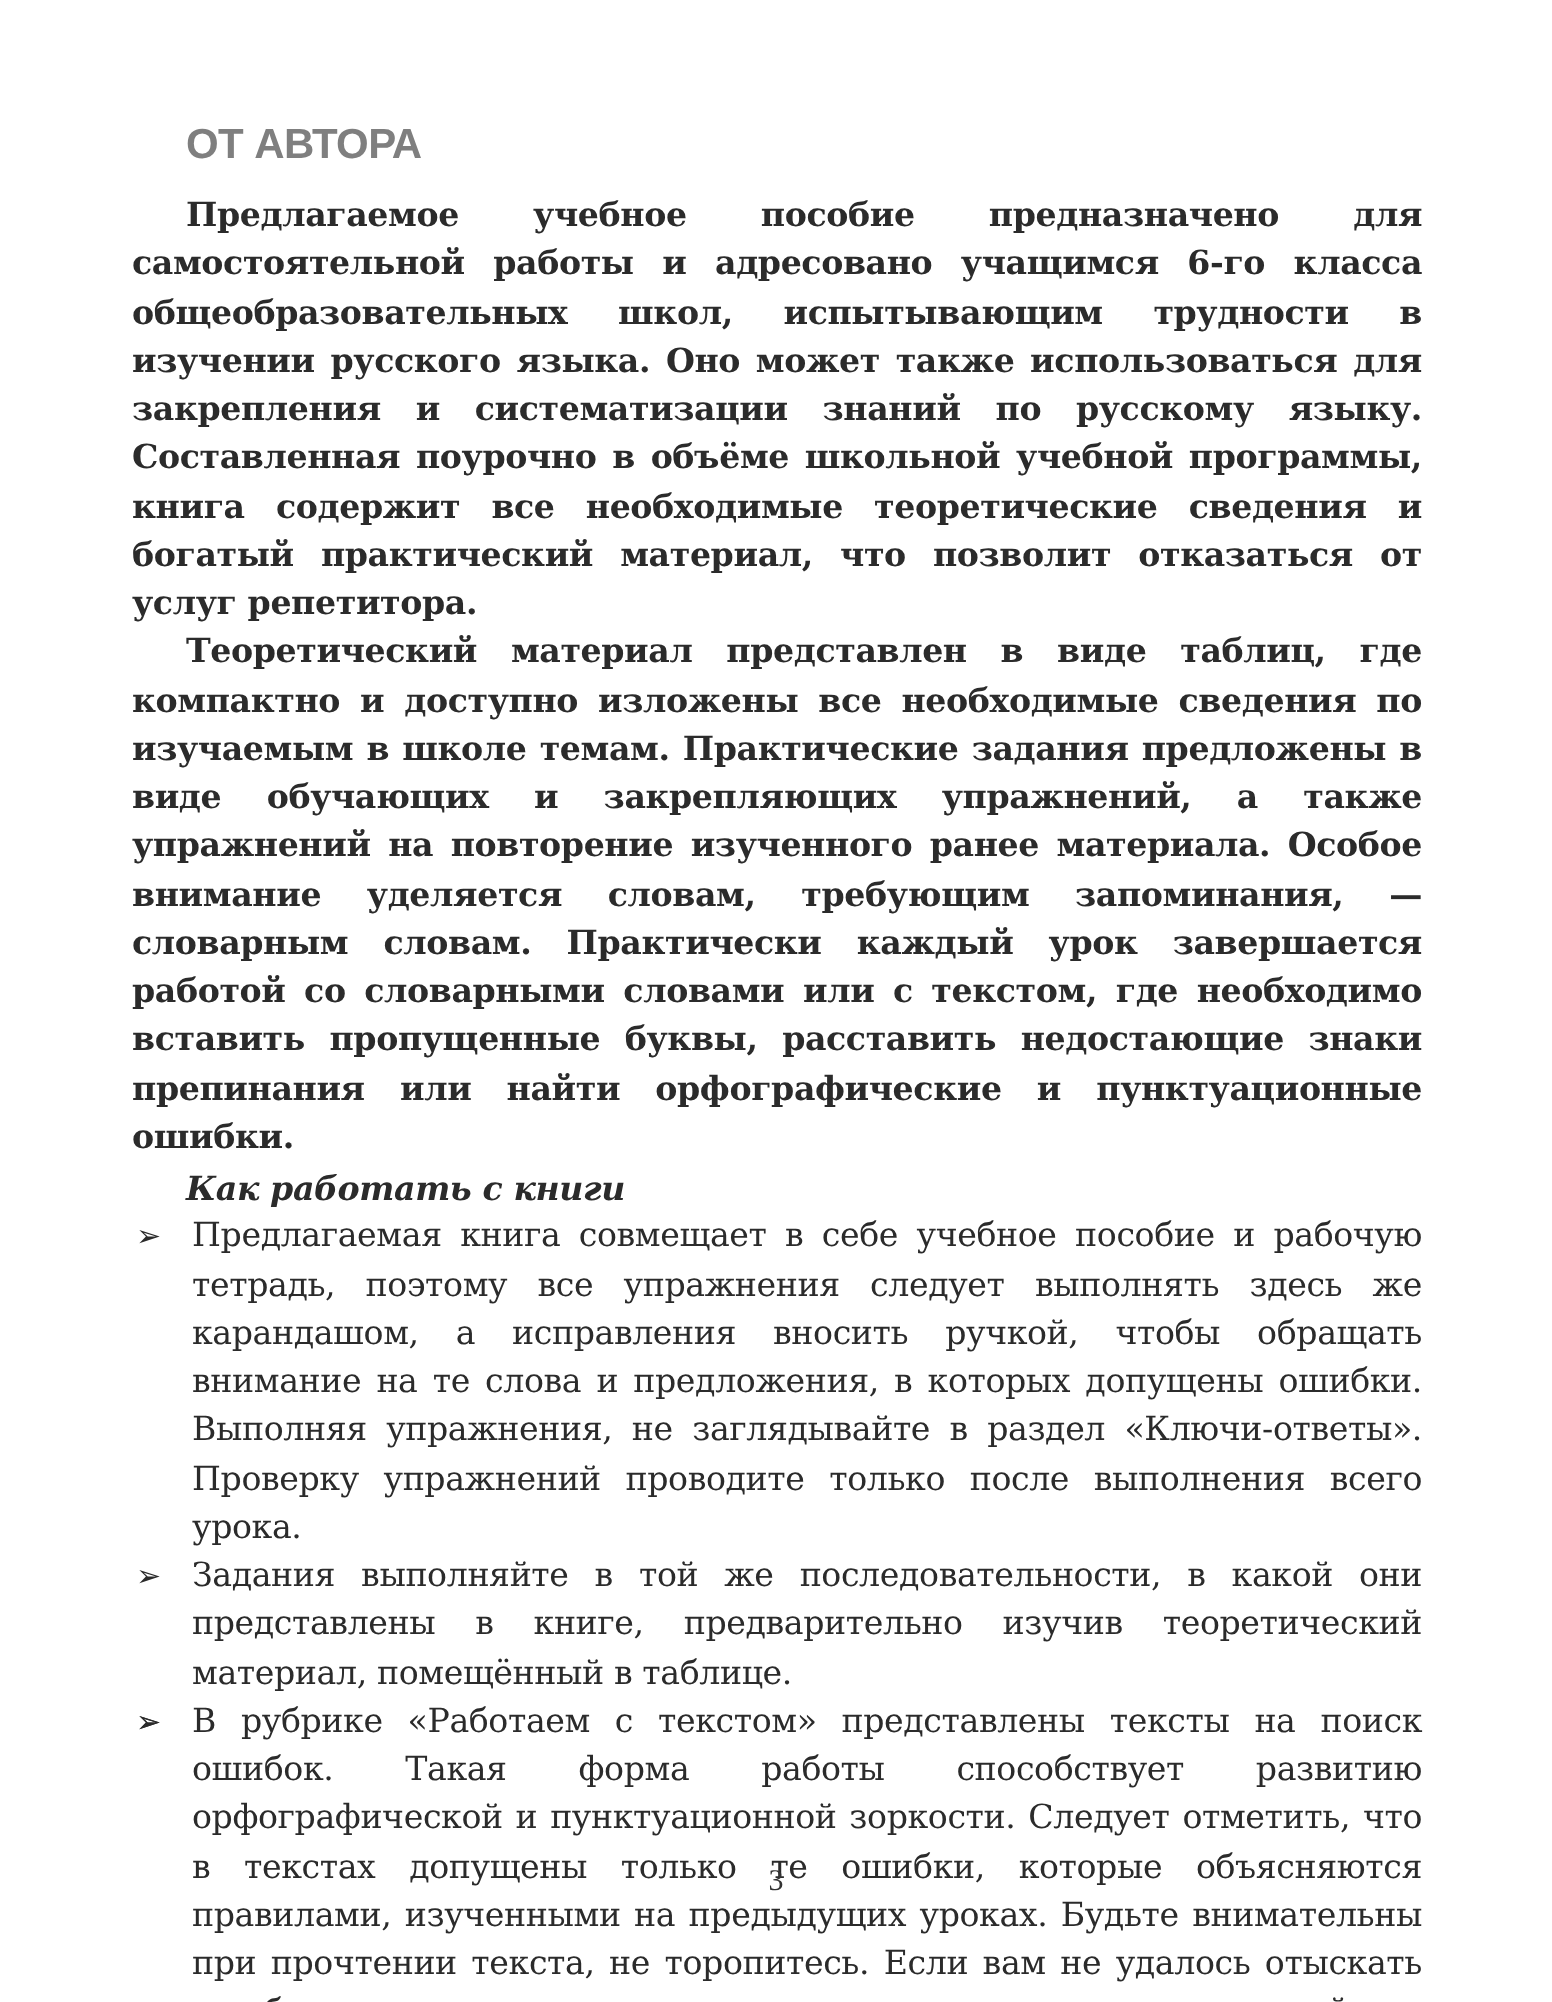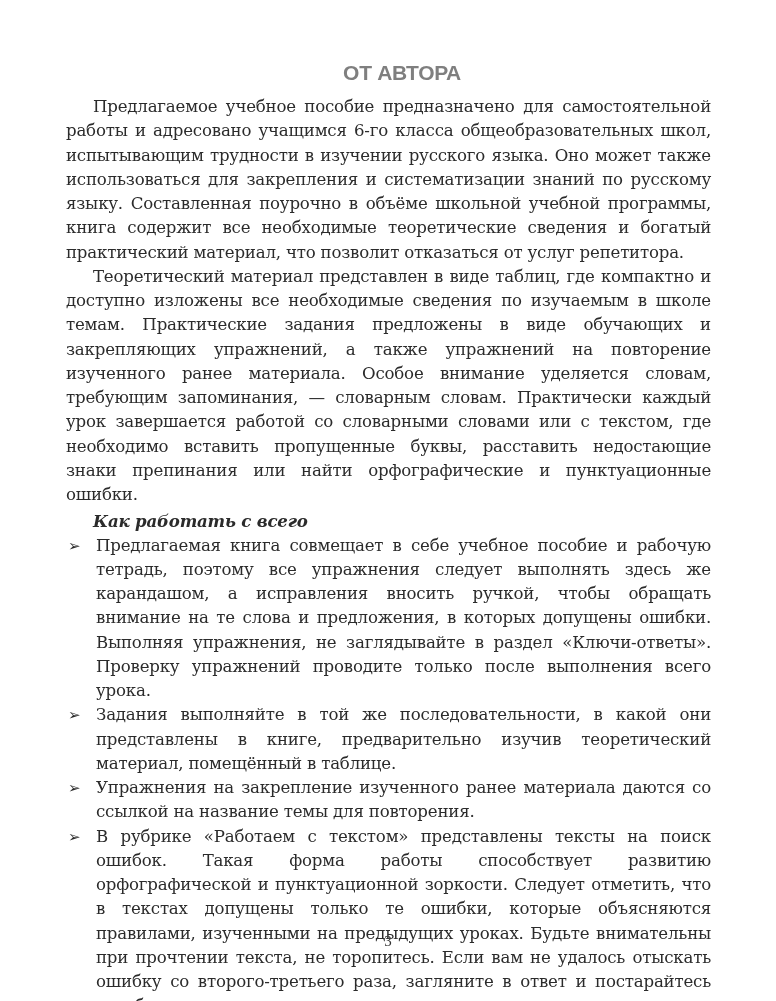--- a/index.html
+++ b/index.html
@@ -6,23 +6,23 @@
     body { width: 776px; height: 1001px; position: relative; overflow: hidden; }
     .page {
       position: absolute; left: 66px; top: 60px; width: 645px;
       font-family: "DejaVu Serif", "Liberation Serif", serif;
       font-size: 16.6px; line-height: 24.25px; color: #2b2b2b;
       letter-spacing: -0.2px;
     }
     .heading {
       font-family: "Liberation Sans", "DejaVu Sans", sans-serif;
       font-weight: bold; font-size: 21px; color: #7f7f7f;
-      margin: 0 0 9px 27px; line-height: 26px; letter-spacing: -0.3px; text-align: center;
+      margin: 0 0 9px 27px; line-height: 26px; letter-spacing: -0.3px;
     }
-    .para { margin: 0; text-indent: 27px; text-align: justify; }
+    .para { margin: 0; text-indent: 27px; text-align: justify; font-weight: bold; }
     .subhead {
       margin: 2px 0 0 27px; font-style: italic; font-weight: bold;
     }
     .bullets { list-style: none; margin: 0; padding: 0; }
     .bullet { position: relative; padding-left: 30px; text-align: justify; }
     .bullet .arrow {
       position: absolute; left: 2px; top: 0; font-family: "DejaVu Sans", sans-serif;
       font-size: 15px; color: #2b2b2b;
     }
     .page-number {
@@ -32,34 +32,33 @@
   </style>
 </head>
 <body>
 
 <div class="page">
   <h1 class="heading">ОТ АВТОРА</h1>
 
   <p class="para">Предлагаемое учебное пособие предназначено для самостоятельной работы и адресовано учащимся 6-го класса общеобразовательных школ, испытывающим трудности в изучении русского языка. Оно может также использоваться для закрепления и систематизации знаний по русскому языку. Составленная поурочно в объёме школьной учебной программы, книга содержит все необходимые теоретические сведения и богатый практический материал, что позволит отказаться от услуг репетитора.</p>
   <p class="para">Теоретический материал представлен в виде таблиц, где компактно и доступно изложены все необходимые сведения по изучаемым в школе темам. Практические задания предложены в виде обучающих и закрепляющих упражнений, а также упражнений на повторение изученного ранее материала. Особое внимание уделяется словам, требующим запоминания, — словарным словам. Практически каждый урок завершается работой со словарными словами или с текстом, где необходимо вставить пропущенные буквы, расставить недостающие знаки препинания или найти орфографические и пунктуационные ошибки.</p>
 
-  <div class="subhead">Как работать с всего</div>
+  <div class="subhead">Как работать с книги</div>
 
   <ul class="bullets">
     <li class="bullet">
       <span class="arrow">➢</span>
       <span>Предлагаемая книга совмещает в себе учебное пособие и рабочую тетрадь, поэтому все упражнения следует выполнять здесь же карандашом, а исправления вносить ручкой, чтобы обращать внимание на те слова и предложения, в которых допущены ошибки. Выполняя упражнения, не заглядывайте в раздел «Ключи-ответы». Проверку упражнений проводите только после выполнения всего урока.</span>
     </li>
     <li class="bullet">
       <span class="arrow">➢</span>
       <span>Задания выполняйте в той же последовательности, в какой они представлены в книге, предварительно изучив теоретический материал, помещённый в таблице.</span>
     </li>
     <li class="bullet">
       <span class="arrow">➢</span>
-      <span>Упражнения на закрепление изученного ранее материала даются со ссылкой на название темы для повторения.</span>
     </li>
     <li class="bullet">
       <span class="arrow">➢</span>
       <span>В рубрике «Работаем с текстом» представлены тексты на поиск ошибок. Такая форма работы способствует развитию орфографической и пунктуационной зоркости. Следует отметить, что в текстах допущены только те ошибки, которые объясняются правилами, изученными на предыдущих уроках. Будьте внимательны при прочтении текста, не торопитесь. Если вам не удалось отыскать ошибку со второго-третьего раза, загляните в ответ и постарайтесь разобраться в написании.</span>
     </li>
   </ul>
 
 </div>
 
 <div class="page-number">3</div>

